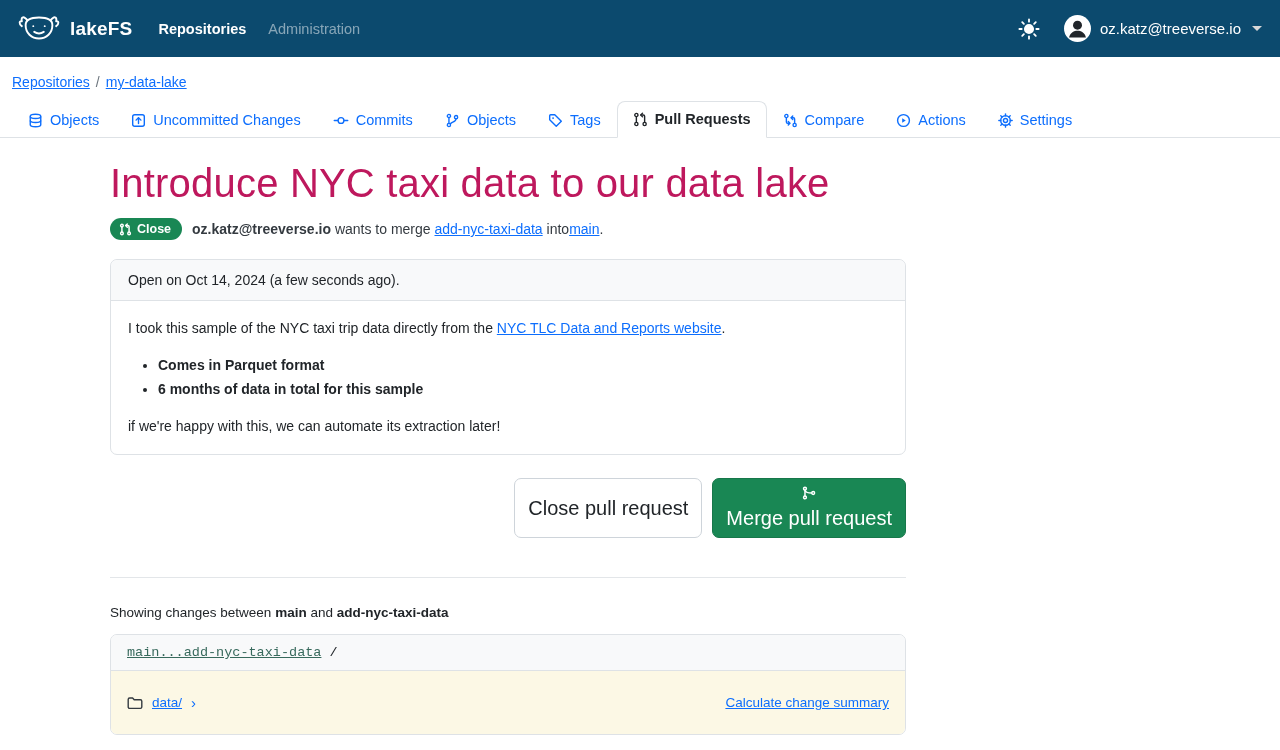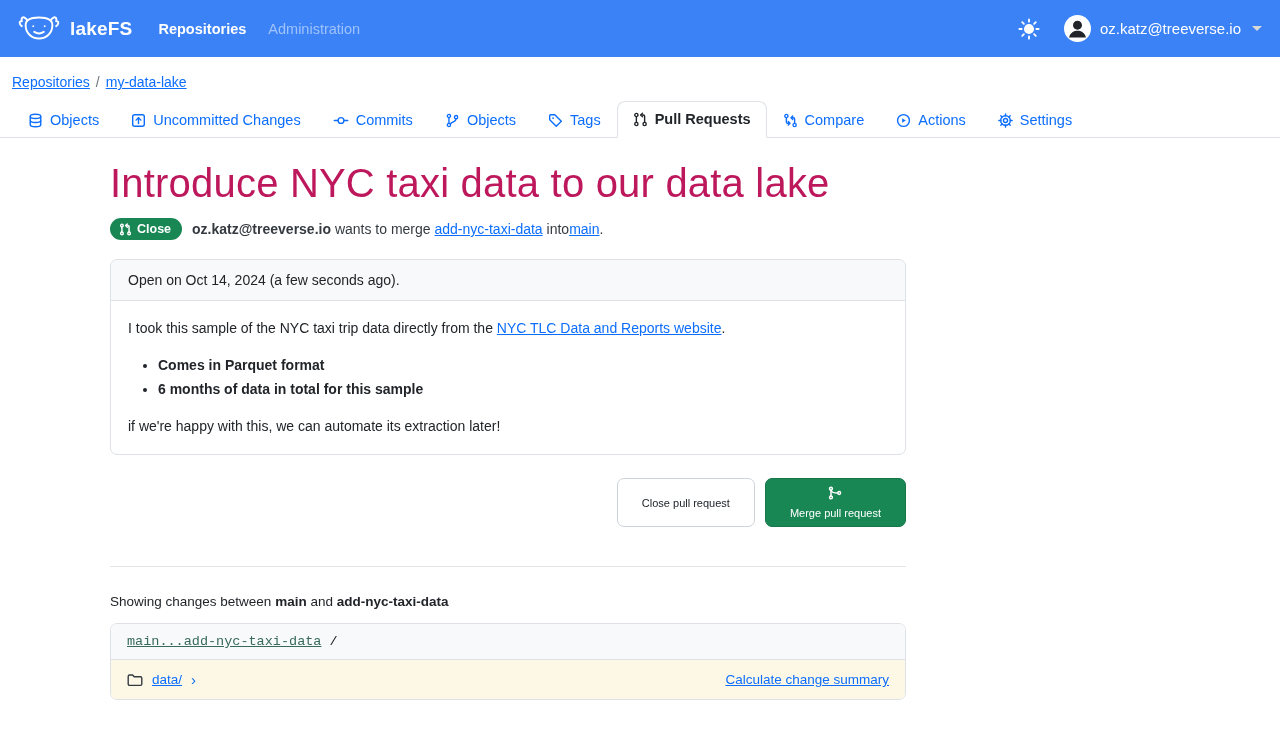--- a/index.html
+++ b/index.html
@@ -6,21 +6,21 @@
   html,body { margin:0; padding:0; }
   body {
     width:1280px; height:750px; background:#ffffff;
     font-family:"Liberation Sans","DejaVu Sans",sans-serif;
     color:#212529; overflow:hidden;
   }
   a { cursor:pointer; }
 
   
   .navbar {
-    height:57px; background:#3b82f6; display:flex; align-items:center;
+    height:57px; background:#0c4a6e; display:flex; align-items:center;
     padding:0 18px;
   }
   .brand { display:flex; align-items:center; gap:10px; margin-right:26px; }
   .brand-logo { width:42px; height:34px; }
   .brand-name { color:#fff; font-weight:700; font-size:19px; letter-spacing:.2px; }
   .nav-links { display:flex; align-items:center; gap:22px; }
   .nav-link { font-size:14.5px; color:#ffffff; font-weight:600; text-decoration:none; }
   .nav-link.dim { color:rgba(255,255,255,.5); font-weight:400; }
   .nav-right { margin-left:auto; display:flex; align-items:center; gap:22px; }
   .sun-btn { width:26px; height:26px; display:flex; align-items:center; justify-content:center; }
@@ -67,37 +67,37 @@
   }
   .pr-card-body { padding:17px; font-size:14px; line-height:1.5; }
   .pr-card-body p { margin:0 0 16px; }
   .pr-card-body p:last-child { margin-bottom:0; }
   .pr-card-body a { color:#0d6efd; text-decoration:underline; }
   .pr-card-body ul { margin:0 0 16px; padding-left:30px; }
   .pr-card-body li { margin:3px 0;font-weight:bold; }
 
   
   .actions-row { display:flex; justify-content:flex-end; gap:10px; margin-top:23px; }
-  .btn { font-size:11px; border-radius:7px; padding:7px 24px; display:inline-flex; align-items:center; gap:7px; cursor:pointer; font-family:inherit; }
+  .btn { font-size:20px; border-radius:7px; padding:7px 13px; display:inline-flex; align-items:center; gap:7px; cursor:pointer; font-family:inherit; }
   .btn-outline { background:#fff; border:1px solid #ced4da; color:#212529; }
   .btn-merge { background:#198754; border:1px solid #17774a; color:#fff;flex-direction:column; }
 
   .divider { border:none; border-top:1px solid #e3e6e9; margin:39px 0 0; }
 
   
   .changes-summary { margin-top:27px; font-size:13.5px; color:#212529; }
   .changes-summary b { font-weight:700; }
   .changes-table { margin-top:14px; border:1px solid #dee2e6; border-radius:7px; overflow:hidden; }
   .changes-header {
     background:#f8f9fa; border-bottom:1px solid #dee2e6; padding:10px 16px;
     font-family:"Liberation Mono","DejaVu Sans Mono",monospace; font-size:13.5px; color:#212529;
   }
   .ref-link { color:#37695c; text-decoration:underline; }
   .changes-row {
-    background:#fcf8e5; padding:12px 16px; display:flex; align-items:center; justify-content:space-between;
+    background:#fcf8e5; padding:24px 16px; display:flex; align-items:center; justify-content:space-between;
     font-size:13.5px;
   }
   .row-left { display:flex; align-items:center; gap:9px; }
   .row-left a { color:#0d6efd; text-decoration:underline; }
   .chev { color:#0d6efd; font-size:15px; line-height:1; }
   .row-right a { color:#0d6efd; text-decoration:underline; }
 
   svg { display:block; }
 </style>
 </head>

